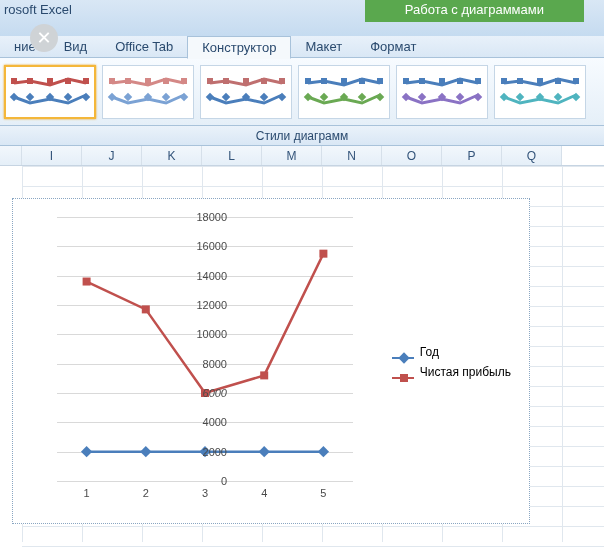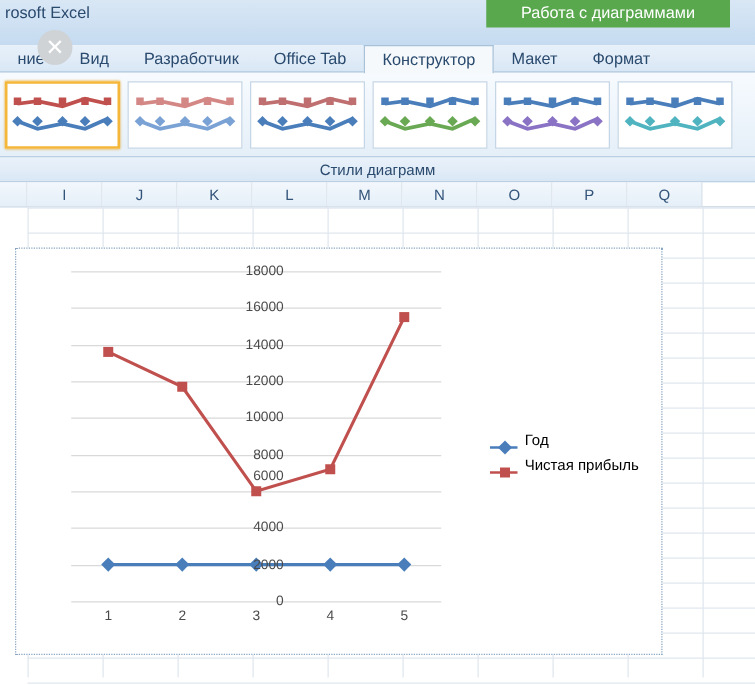--- a/index.html
+++ b/index.html
@@ -1,19 +1,19 @@
 <!DOCTYPE html>
 <html><head>
 <meta charset="utf-8">
 <style>
 * { box-sizing: border-box; margin: 0; padding: 0; }
 body { font-family: "Segoe UI", Tahoma, sans-serif; font-size: 12px; background: #fff; width: 604px; height: 548px; overflow: hidden; position: relative; }
 .titlebar { height: 36px; background: linear-gradient(#d9e7f5,#c5dbf0); display: flex; align-items: center; position: relative; }
 .app-title { position: absolute; left: 4px; top: 2px; color: #2a4a6e; font-size: 13px; }
-.tool-title { position: absolute; right: 20px; top: 0; height: 22px; background: #5aa84e; color: #fff; padding: 2px 28px; font-size: 13px; }
+.tool-title { position: absolute; right: 20px; top: 0; height: 22px; background: #5aa84e; color: #fff; padding: 2px 40px; font-size: 13px; }
 .menubar { height: 22px; background: linear-gradient(#e8f1fa,#d9e7f5); display: flex; align-items: center; position: relative; border-bottom: 1px solid #a8c2da; }
 .menubar .mitem { padding: 3px 14px; color: #2a4a6e; font-size: 13px; cursor: default; }
 .menubar .mitem.active { background: #f5f9fc; border: 1px solid #a8c2da; border-bottom: 1px solid #f5f9fc; position: relative; top: 1px; }
 .close-circle { position: absolute; left: 30px; top: 24px; width: 28px; height: 28px; border-radius: 50%; background: #cfd3d6; color: #fff; display: flex; align-items: center; justify-content: center; font-size: 18px; z-index: 5; }
 .gallery { height: 68px; background: linear-gradient(#f7fbff,#e5eff8); display: flex; align-items: center; padding: 4px 4px; gap: 6px; border-bottom: 1px solid #a8c2da; overflow: hidden;}
 .style-thumb { width: 92px; height: 54px; border: 1px solid #c5d6e6; background: #fff; cursor: pointer; display: flex; align-items: center; justify-content: center; flex-shrink: 0;}
 .style-thumb.sel { border: 2px solid #f4b73a; box-shadow: 0 0 2px #e8a21f; }
 .gallery-label { height: 20px; background: linear-gradient(#eaf2fa,#d9e7f5); text-align: center; font-size: 12px; color: #2a4a6e; line-height: 20px; border-bottom: 1px solid #a8c2da; }
 .sheet { position: relative; background: #fff; }
 .colheads { display: flex; height: 20px; border-bottom: 1px solid #c6d4e2; }
@@ -42,21 +42,20 @@
 <div class="titlebar">
   <span class="app-title">rosoft Excel</span>
   <span class="tool-title">Работа с диаграммами</span>
 </div>
 
 <div class="close-circle">✕</div>
 
 <div class="menubar" id="menubar">
     <span class="mitem">ние</span>
     <span class="mitem">Вид</span>
-    <span class="mitem">Разработчик</span>
     <span class="mitem">Office Tab</span>
     <span class="mitem active">Конструктор</span>
     <span class="mitem">Макет</span>
     <span class="mitem">Формат</span>
   </div>
 
 <div class="gallery" id="gallery">
     <div class="style-thumb mini sel">
       <svg viewBox="0 0 84 46">
         <polyline points="6,28 22,34 42,30 60,34 78,26" fill="none" stroke="#4a7ebb" stroke-width="3"></polyline>
@@ -241,20 +240,20 @@
         <span>Год</span>
       </div>
     <div class="row">
         <span class="sw red"></span>
         <span>Чистая прибыль</span>
       </div>
   </div>
 <div class="ylbl" style="top: 282px;">0</div>
     <div class="ylbl" style="top: 252.667px;">2000</div>
     <div class="ylbl" style="top: 223.333px;">4000</div>
-    <div class="ylbl" style="top: 182px;">6000</div>
+    <div class="ylbl" style="top: 194px; font-style: italic;">6000</div>
     <div class="ylbl" style="top: 164.667px;">8000</div>
     <div class="ylbl" style="top: 135.333px;">10000</div>
     <div class="ylbl" style="top: 106px;">12000</div>
     <div class="ylbl" style="top: 76.6667px;">14000</div>
     <div class="ylbl" style="top: 47.3333px;">16000</div>
     <div class="ylbl" style="top: 18px;">18000</div>
   </div>
 
 </body></html>

